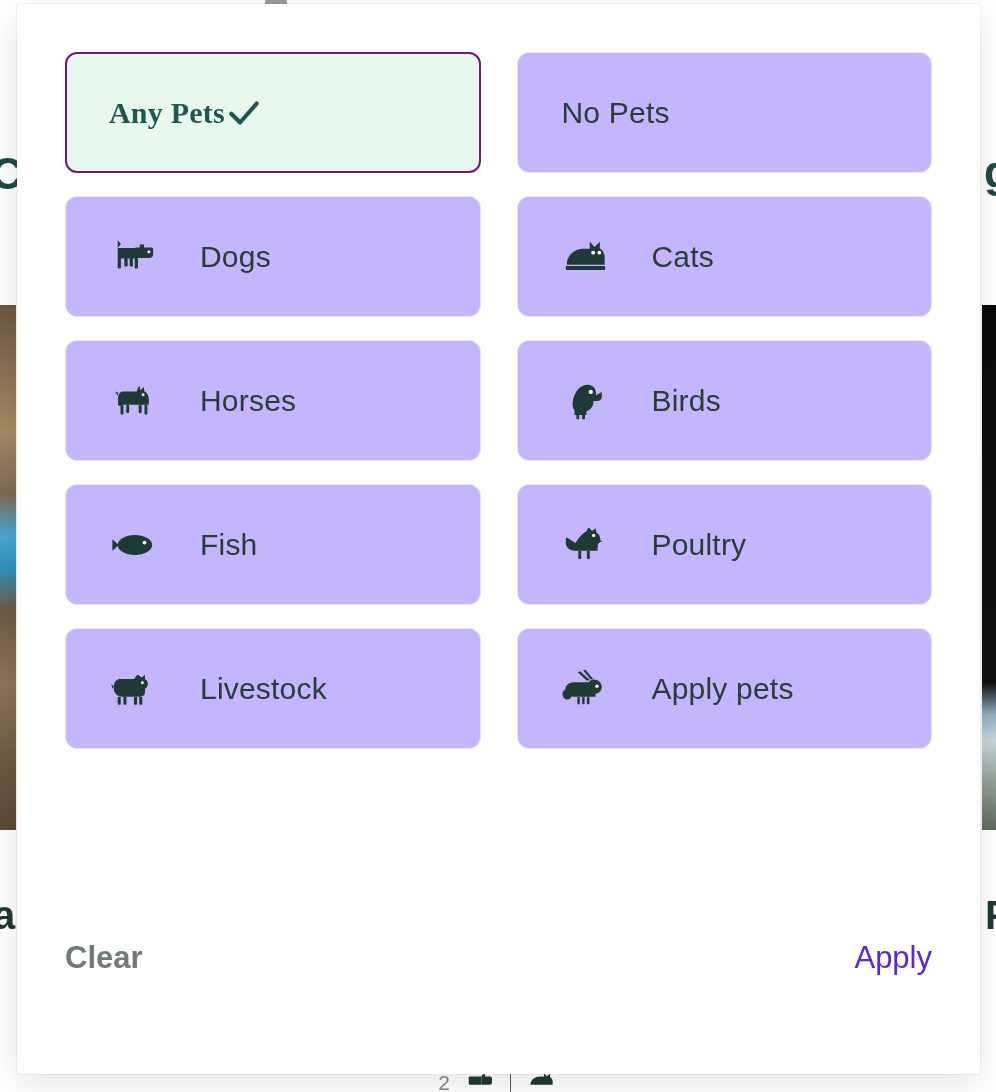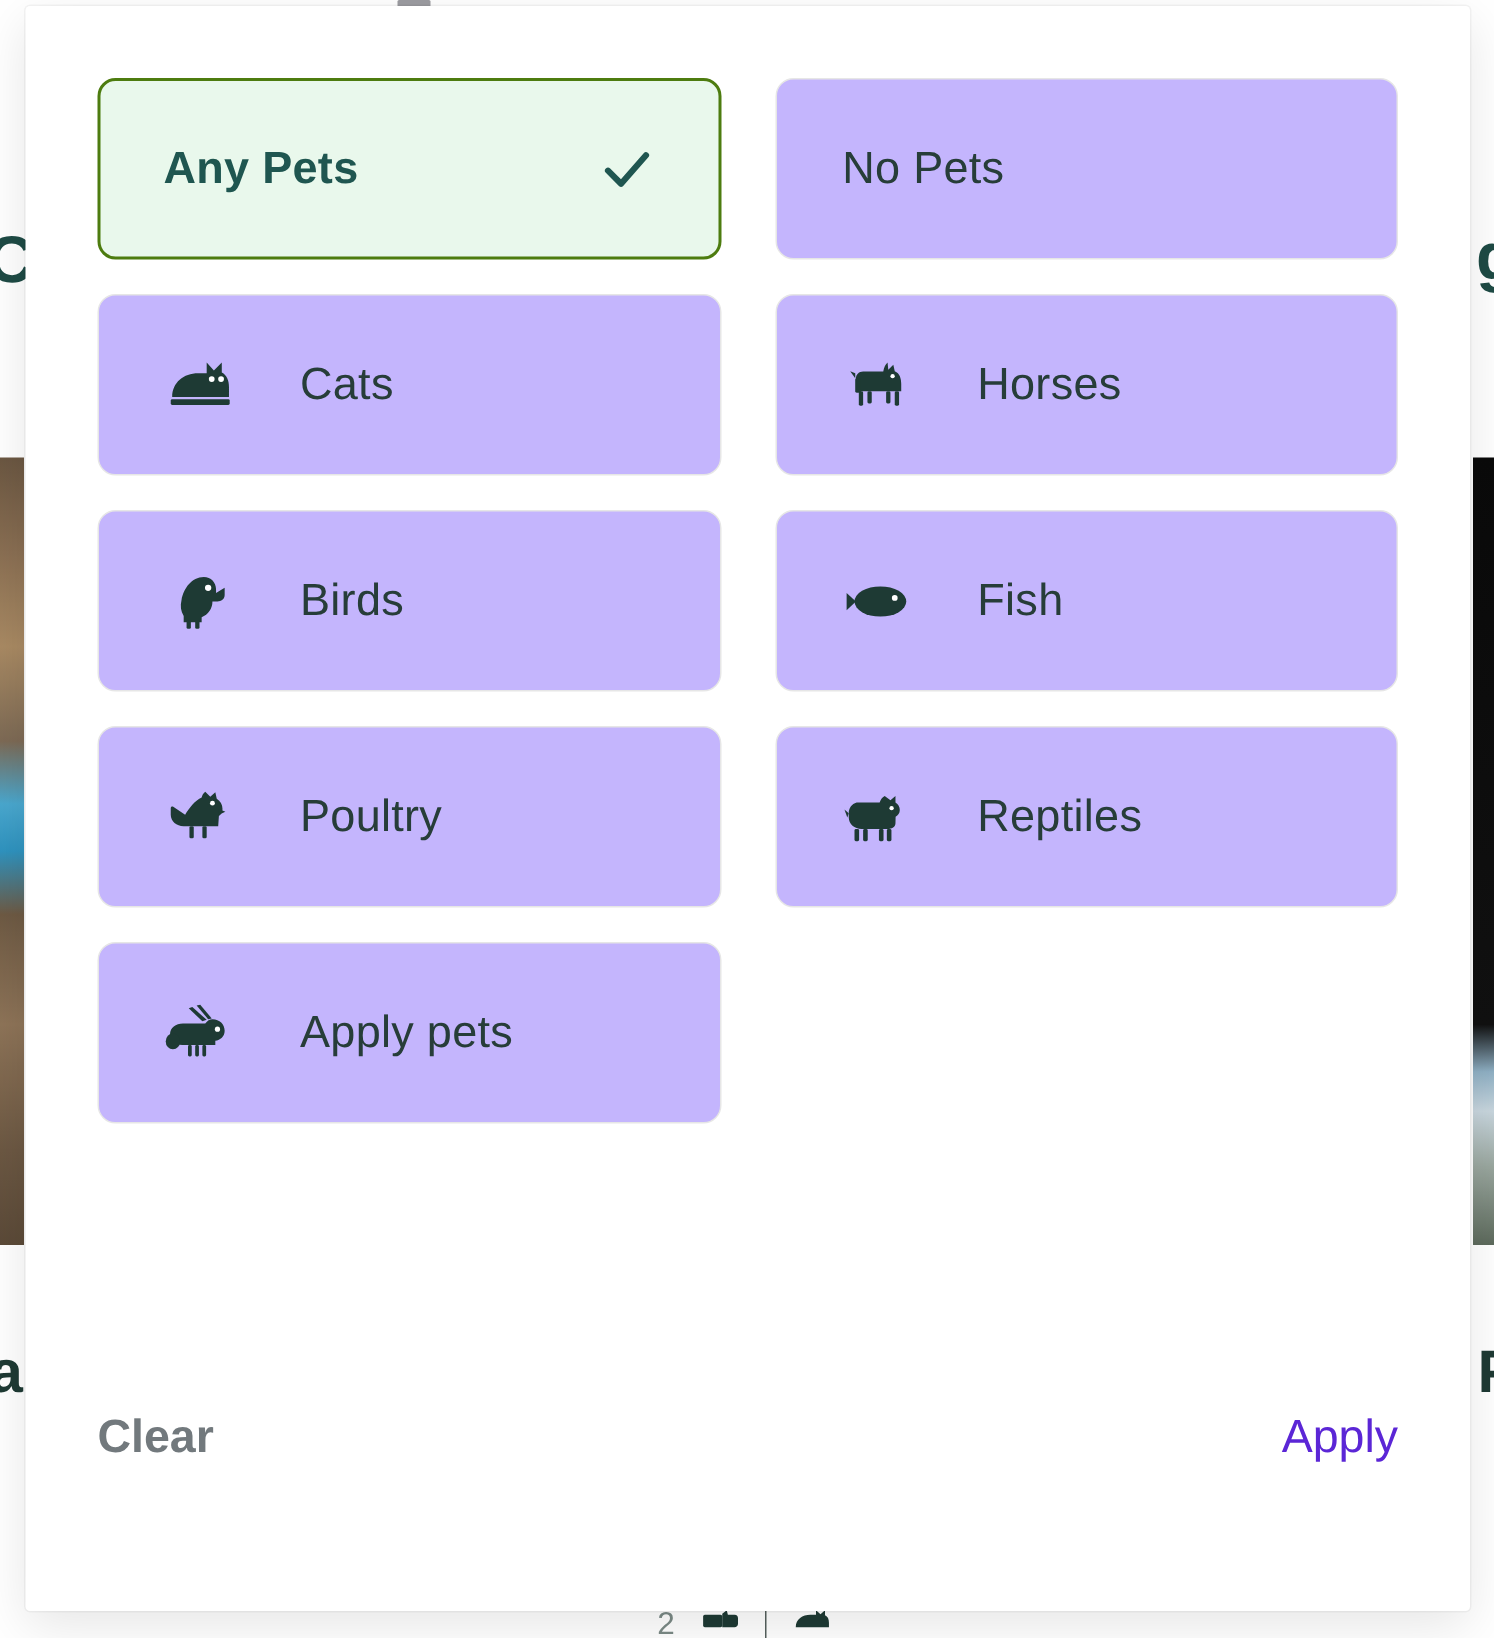--- a/index.html
+++ b/index.html
@@ -170,24 +170,25 @@
     display: flex;
     align-items: center;
     padding: 0 44px;
     font-size: 30px;
     color: #273d39;
     cursor: pointer;
     user-select: none;
   }
 
   .pet-option.selected {
-    border: 2px solid #4d7c0f;
+    border: 2px solid #701a75;
     background: #E9F8EC;
-    justify-content: space-between;
+    justify-content: flex-start;
     padding: 0 42px;
+    font-family: Liberation Serif, serif;
   }
 
   .pet-option.selected .pet-label {
     font-weight: 700;
     color: #1F5650;
     font-size: 30px;
   }
 
   .pet-icon {
     width: 46px;
@@ -281,20 +282,36 @@
           <svg width="38" height="38" viewBox="0 0 24 24" fill="none" stroke="#1F5650" stroke-width="2.6" stroke-linecap="round" stroke-linejoin="round">
             <polyline points="4,12.5 9.5,18 20,6"></polyline>
           </svg>
         </span>
       </div>
 
       <div class="pet-option">
         <span class="pet-label">No Pets</span>
       </div>
 
+      <div class="pet-option">
+        <span class="pet-icon">
+          <svg width="46" height="46" viewBox="0 0 48 48" fill="#1E3A34">
+            <path d="M31 11 L31 16 L35.5 16 L35.5 11 Z"></path>
+            <path d="M26.5 14 L43 14 C44.3 14 45 15 45 16.2 L45 21.5 C45 23.5 43.6 25 41.6 25 L26.5 25 Z"></path>
+            <circle cx="40.5" cy="18.5" r="1.6" fill="#ffffff"></circle>
+            <rect x="8" y="14.5" width="20" height="11" rx="1"></rect>
+            <rect x="8" y="25" width="3.4" height="11" rx="1"></rect>
+            <rect x="15" y="25" width="3.4" height="9" rx="1"></rect>
+            <rect x="20.5" y="25" width="3.4" height="9" rx="1"></rect>
+            <rect x="25.8" y="25" width="3.4" height="11" rx="1"></rect>
+            <path d="M8 14.5 L8 6.5 L11.4 10.5 Z"></path>
+          </svg>
+        </span>
+        <span class="pet-label">Dogs</span>
+      </div>
 
       <div class="pet-option">
         <span class="pet-icon">
           <svg width="46" height="46" viewBox="0 0 48 48" fill="#1E3A34">
             <path d="M5 32 C5 22 13 15.5 23 15.5 L29 15.5 L29 8 L34 13.5 L39.5 8 L39.5 15 C43 16.8 44.5 20.5 44.5 25 L44.5 32 Z"></path>
             <circle cx="32.5" cy="19.5" r="2" fill="#ffffff"></circle>
             <circle cx="39" cy="19.5" r="2" fill="#ffffff"></circle>
             <rect x="4" y="33.5" width="41" height="4" rx="1"></rect>
           </svg>
         </span>
@@ -359,21 +376,21 @@
           <svg width="46" height="46" viewBox="0 0 48 48" fill="#1E3A34">
             <path d="M29 9 L33 12 L36.5 9 L36.5 13.5 C38.5 14.6 39.5 16.5 39.5 18.8 C39.5 21 38.3 22.6 36.6 23.4 L36.5 28 C36.5 30.5 34 32 31 32 L13 32 C8 32 4 28.5 4 24 L4 21 C4 17.5 6 14.5 9.5 13.5 L25.5 13.5 C26 11.8 27.2 10 29 9 Z"></path>
             <circle cx="33.8" cy="17.5" r="1.5" fill="#ffffff"></circle>
             <rect x="8" y="32" width="3.2" height="8.5" rx="1"></rect>
             <rect x="14" y="32" width="3.2" height="8.5" rx="1"></rect>
             <rect x="25" y="32" width="3.2" height="8.5" rx="1"></rect>
             <rect x="30.5" y="32" width="3.2" height="8.5" rx="1"></rect>
             <path d="M4 21 L1 18.5 L3 24 Z"></path>
           </svg>
         </span>
-        <span class="pet-label">Reptiles</span>
+        <span class="pet-label">Livestock</span>
       </div>
 
       <div class="pet-option">
         <span class="pet-icon">
           <svg width="46" height="46" viewBox="0 0 48 48" fill="#1E3A34">
             <path d="M33 14 C38 14 41.5 17.5 41.5 22 C41.5 26 38.5 28.5 35 29 L35 32 L12 32 C7 32 3.5 28.5 3.5 24.5 C3.5 20 7.5 17 12.5 17 L28 17 C29.5 15 31 14 33 14 Z"></path>
             <circle cx="36.5" cy="21" r="1.8" fill="#ffffff"></circle>
             <path d="M26 15.5 L16.5 6.5 L19 5.5 L29 14.5 Z"></path>
             <path d="M30 14 L22 4.5 L24.5 4 L32.5 13.5 Z"></path>
             <rect x="16" y="32" width="2.6" height="8" rx="1"></rect>

